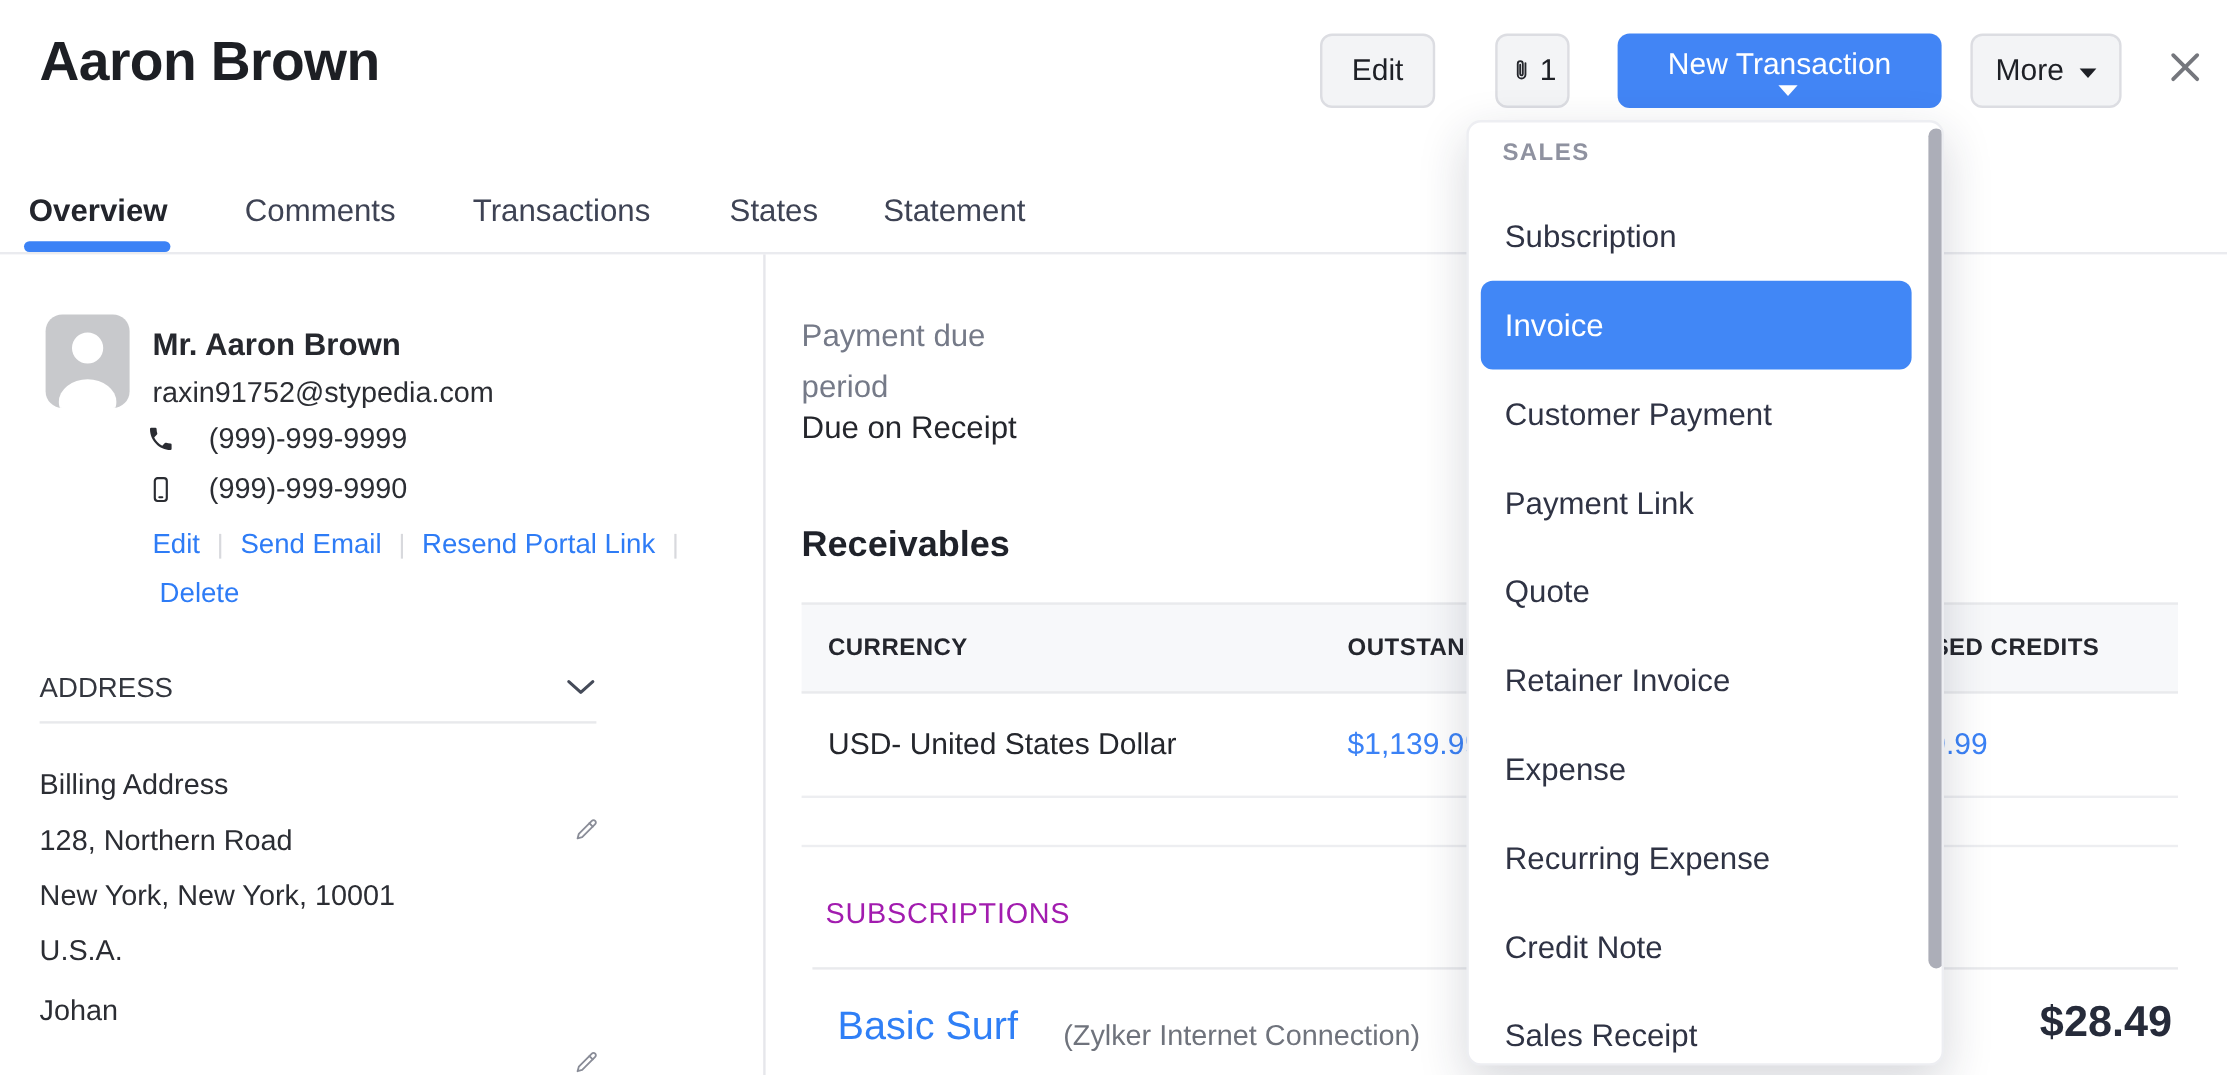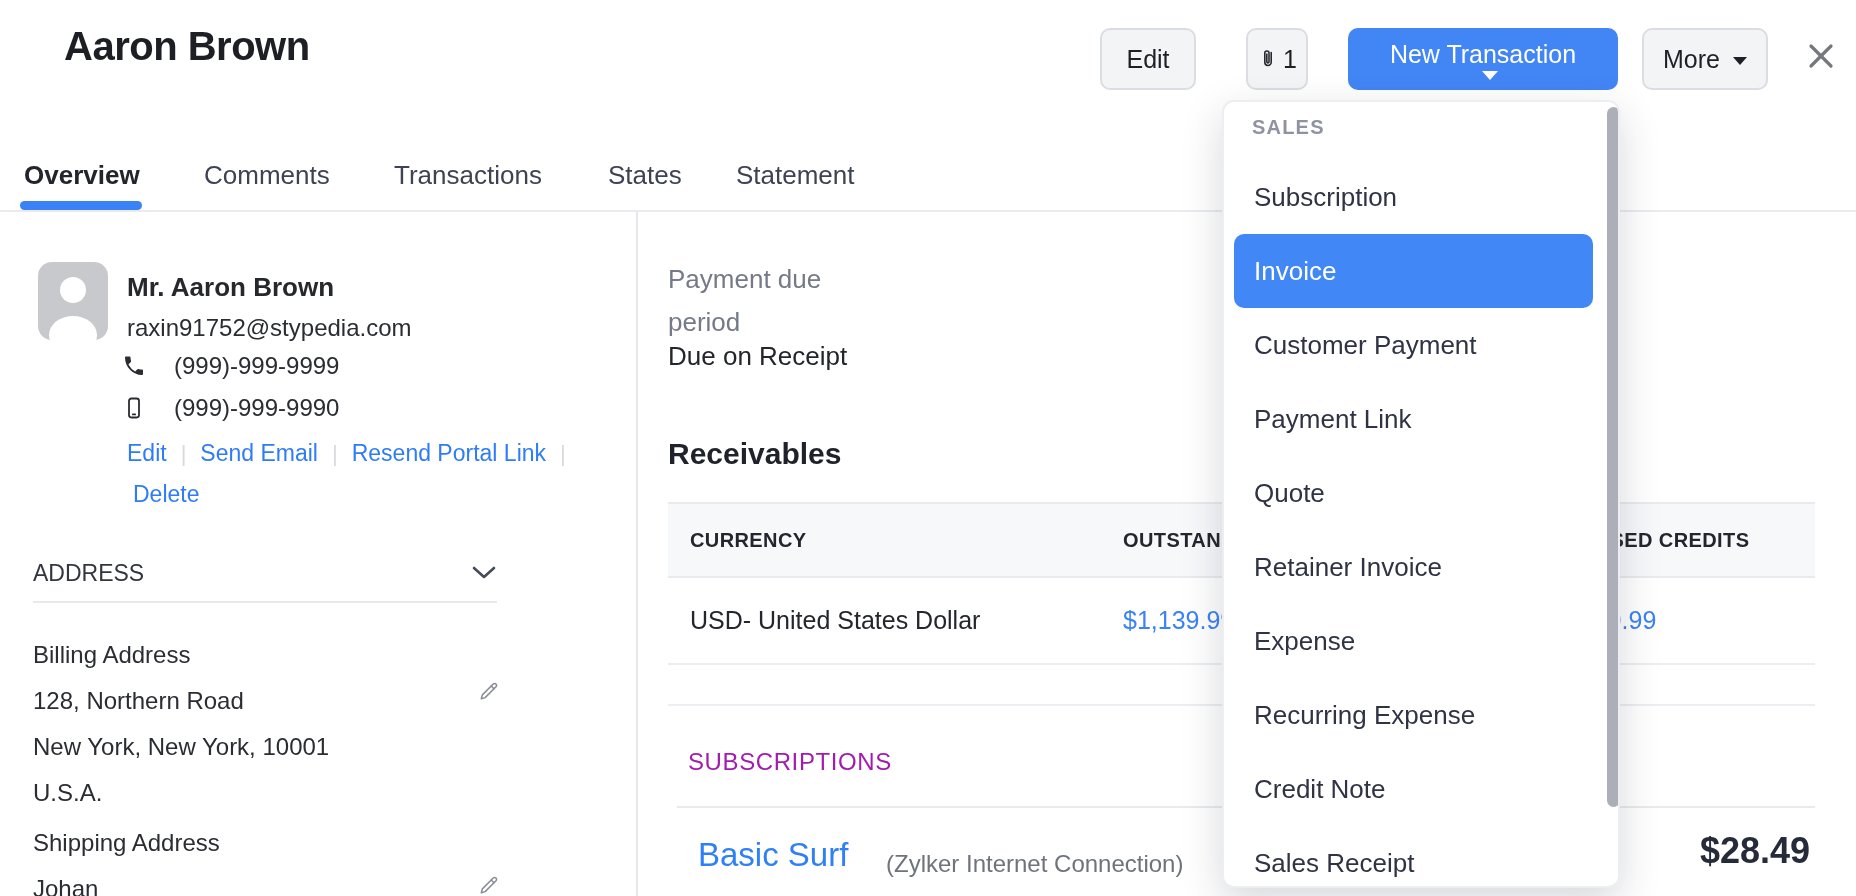--- a/index.html
+++ b/index.html
@@ -5,21 +5,21 @@
   * { margin:0; padding:0; box-sizing:border-box; }
   html,body { width:1856px; height:896px; }
   body {
     position:relative; overflow:hidden; background:#ffffff;
     font-family:"Liberation Sans","DejaVu Sans",sans-serif;
     color:#24262c;
   }
   .abs { position:absolute; }
 
   
-  .page-title { left:33px; top:24px; font-size:40px; font-weight:bold; color:#1d1f24; letter-spacing:-0.5px;margin-left:31px; }
+  .page-title { left:33px; top:24px; font-size:46px; font-weight:bold; color:#1d1f24; letter-spacing:-0.5px; }
   .btn {
     position:absolute; top:28px; height:62px;
     display:inline-flex; align-items:center; justify-content:center;
     border-radius:10px; font-size:25px; color:#1e2026;
     background:#f3f4f6; border:2px solid #dcdde2; cursor:pointer;
   }
   .btn-edit   { left:1100px; width:96px; }
   .btn-attach { left:1246px; width:62px; }
   .btn-attach svg { width:22px; height:22px; }
   .btn-attach .cnt { margin-left:4px; font-size:25px; }
@@ -204,21 +204,20 @@
   <div>U.S.A.</div>
 </div>
 <div class="pencil pencil-billing">
   <svg width="23" height="23" viewBox="0 0 24 24" fill="none" stroke="#8a8d98" stroke-width="1.6" stroke-linecap="round" stroke-linejoin="round">
     <path d="M4.5 19.5l1.1-4L16.9 4.2a2 2 0 0 1 2.9 2.9L8.5 18.4l-4 1.1z"></path>
     <line x1="14.8" y1="6.3" x2="17.7" y2="9.2"></line>
   </svg>
 </div>
 
 <div class="addr-block shipping-block">
-  <div>Shipping Address</div>
   <div>Johan</div>
 </div>
 <div class="pencil pencil-shipping">
   <svg width="23" height="23" viewBox="0 0 24 24" fill="none" stroke="#8a8d98" stroke-width="1.6" stroke-linecap="round" stroke-linejoin="round">
     <path d="M4.5 19.5l1.1-4L16.9 4.2a2 2 0 0 1 2.9 2.9L8.5 18.4l-4 1.1z"></path>
     <line x1="14.8" y1="6.3" x2="17.7" y2="9.2"></line>
   </svg>
 </div>
 
 <div class="abs pdp-label">Payment due period</div>

